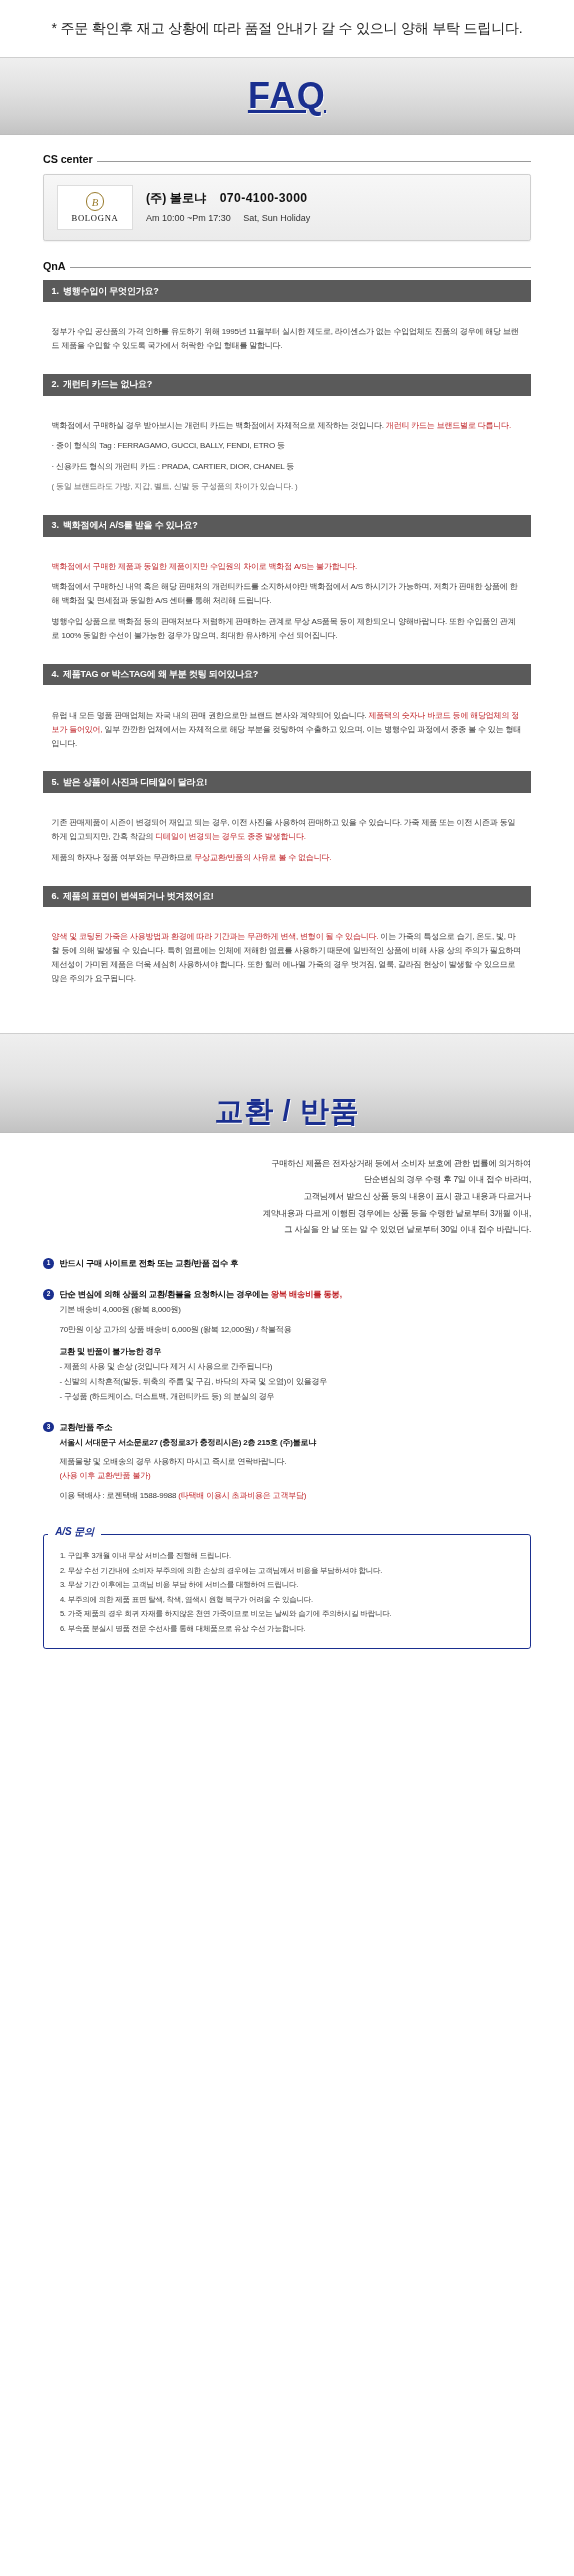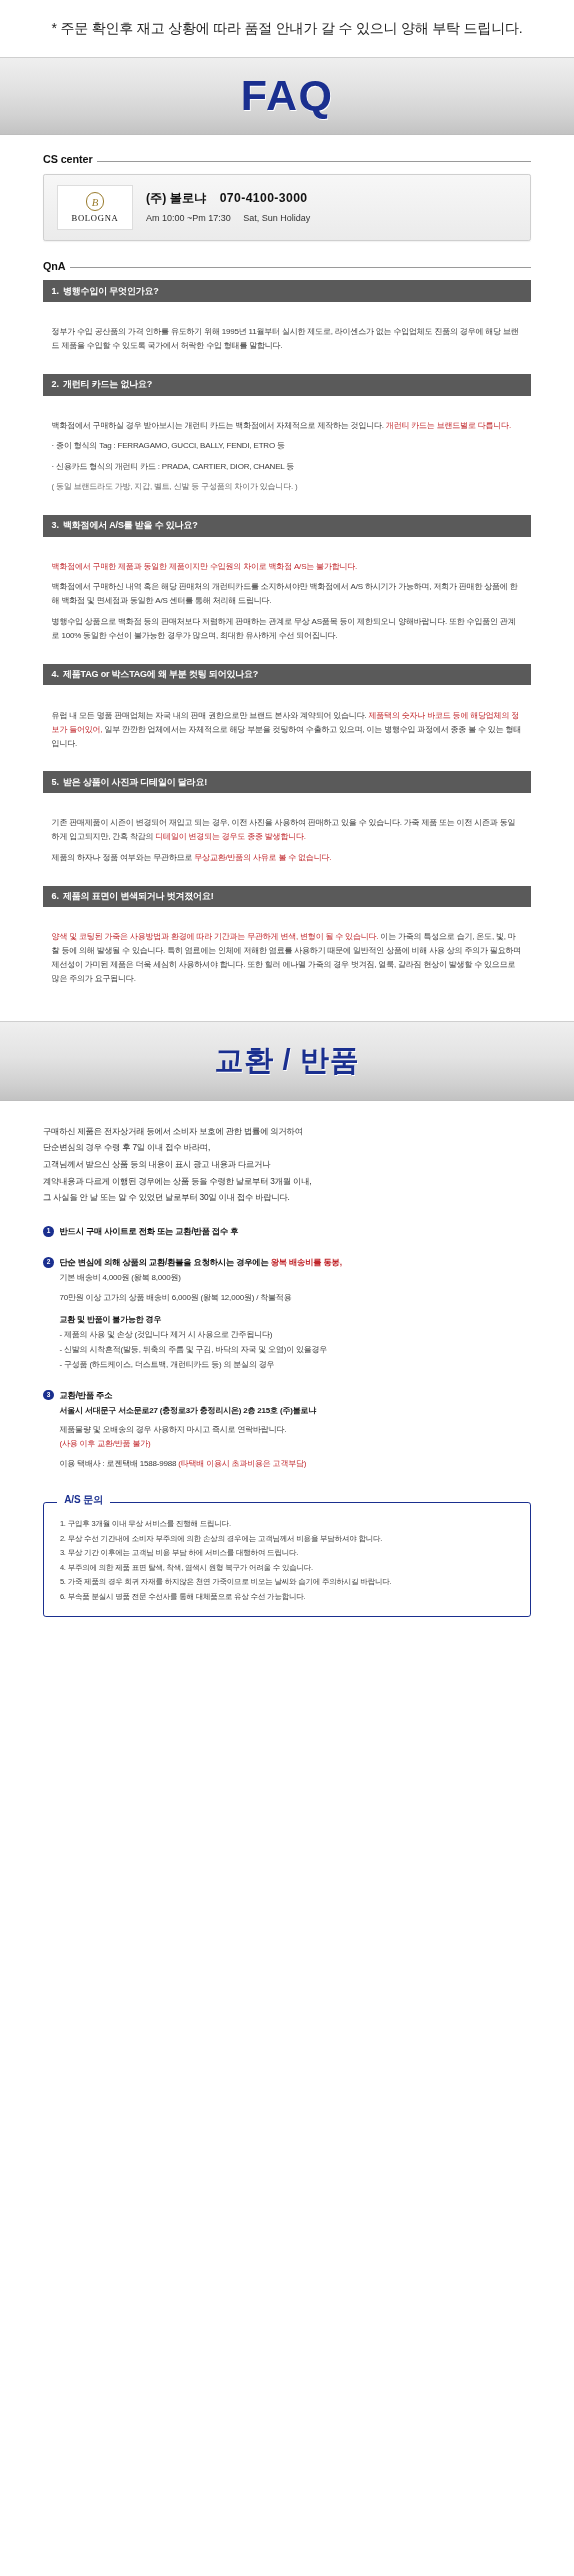--- a/index.html
+++ b/index.html
@@ -25,25 +25,26 @@
   .faq-banner {
     height: 78px;
     background: linear-gradient(to bottom, #efefef 0%, #e2e2e2 40%, #d2d2d2 75%, #c3c3c3 100%);
     border-top: 0.7px solid #cfcfcf;
     border-bottom: 0.7px solid #bdbdbd;
     display: flex;
     align-items: center;
     justify-content: center;
   }
   .faq-banner .title {
-    font-size: 43px;
+    font-size: 36px;
     font-weight: bold;
     color: #1a2f8f;
     letter-spacing: 1.4px;
     text-shadow: 0.7px 0.7px 0 #ffffff;
+    text-decoration: underline;
   }
 
   
   .wrap { padding: 0 43px; }
 
   .sec-head {
     display: flex;
     align-items: flex-end;
     gap: 4.3px;
     margin: 18.7px 0 8.6px 0;
@@ -125,44 +126,44 @@
     margin-top: 16px;
   }
   .qa-a p { margin: 0 0 6.5px 0; }
   .em-red { color: #c0262b; }
   .em-red-b { color: #c0262b; font-weight: bold; }
   .em-bold { font-weight: bold; color:#222; }
   .sub-note { color: #6a6a6a; }
 
   
   .ex-banner {
-    margin-top: 27px;
-    height: 80px;
+    margin-top: 39px;
+    height: 100px;
     background: linear-gradient(to bottom, #efefef 0%, #e3e3e3 45%, #d0d0d0 80%, #c2c2c2 100%);
     border-top: 0.7px solid #cfcfcf;
     border-bottom: 0.7px solid #bdbdbd;
     display: flex;
-    align-items: center;
+    align-items: flex-end;
     justify-content: center;
   }
   .ex-banner .title {
     font-size: 29px;
     font-weight: bold;
     color: #1a2f8f;
     letter-spacing: 0.7px;
     text-shadow: 0.7px 0.7px 0 #ffffff;
   }
 
   
   .intro {
     padding: 21.5px 43px 5.7px 43px;
     font-size: 8.3px;
     line-height: 2;
     color: #2e2e2e;
-    text-align: left;
+    text-align: right;
     letter-spacing: -0.2px;
   }
   .num-block {
     padding: 2.9px 43px;
     margin-top: 10px;
     font-size: 8px;
     line-height: 1.85;
     color: #3a3a3a;
     letter-spacing: -0.2px;
   }
@@ -186,27 +187,28 @@
   .as-wrap { padding: 18.7px 43px 29px 43px; }
   .as-box {
     border: 1.4px solid #1a2f8f;
     border-radius: 2.9px;
     padding: 14.4px 13px 11.5px 13px;
     position: relative;
     margin-top: 8.6px;
   }
   .as-tab {
     position: absolute;
-    top: -9.3px; left: 13px;
+    top: -9.3px; left: 4px;
     background: #ffffff;
     padding: 0 7.2px;
     font-size: 10px;
     font-weight: bold;
     color: #1a2f8f;
     letter-spacing: -0.1px;
+    font-style: italic;
   }
   .as-box ol { margin: 0; padding-left: 14.4px; }
   .as-box li {
     font-size: 7.5px;
     line-height: 1.95;
     color: #3a3a3a;
     letter-spacing: -0.2px;
   }
   .footer-space { height: 29px; }
 </style>

